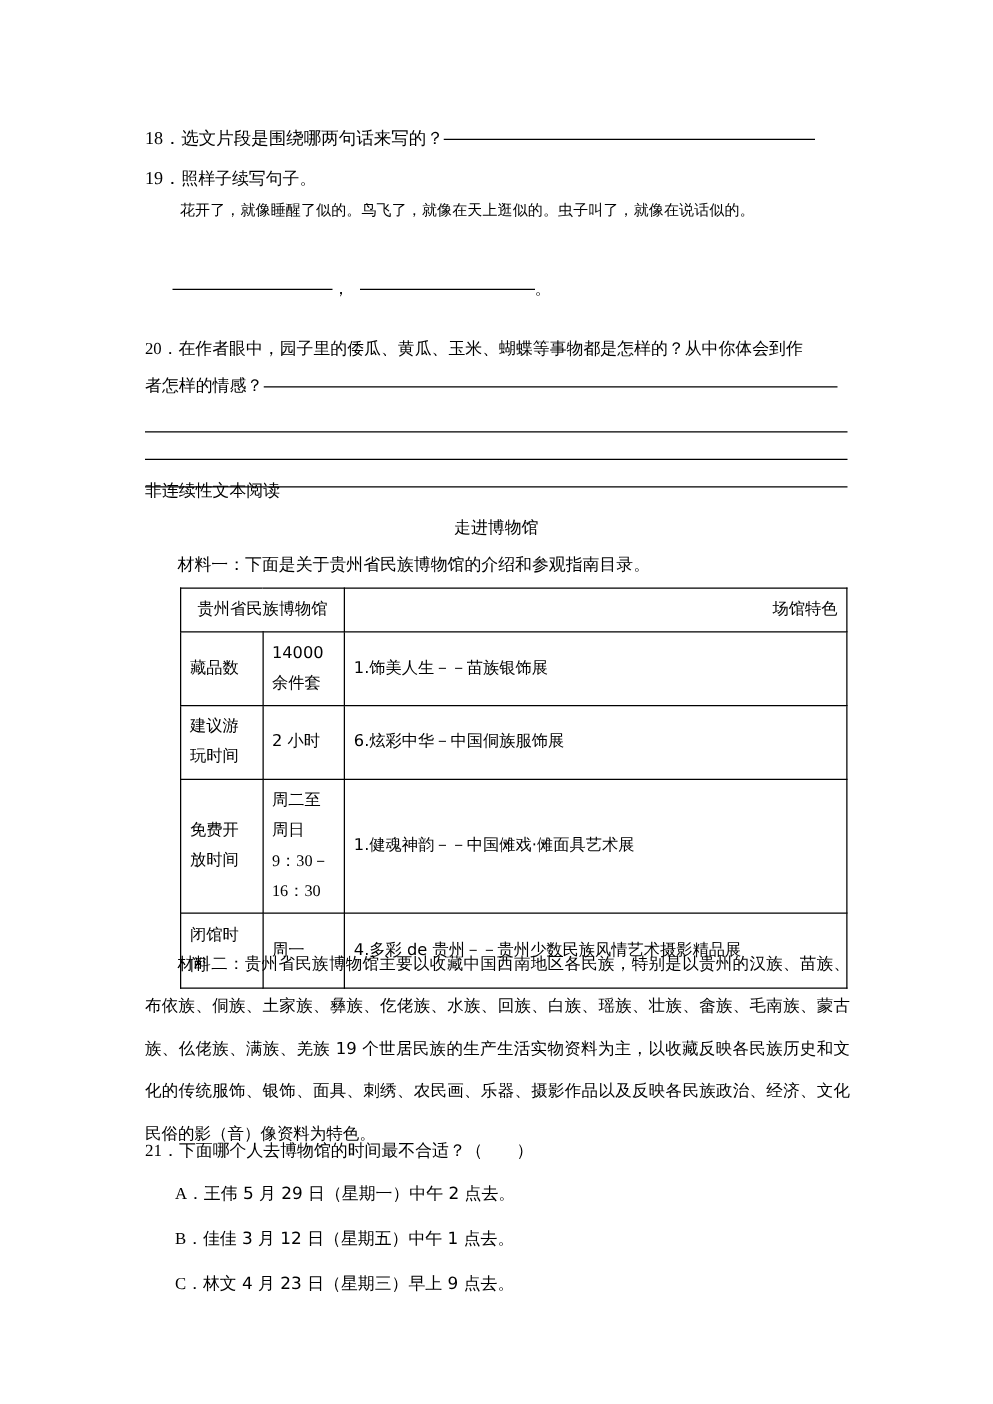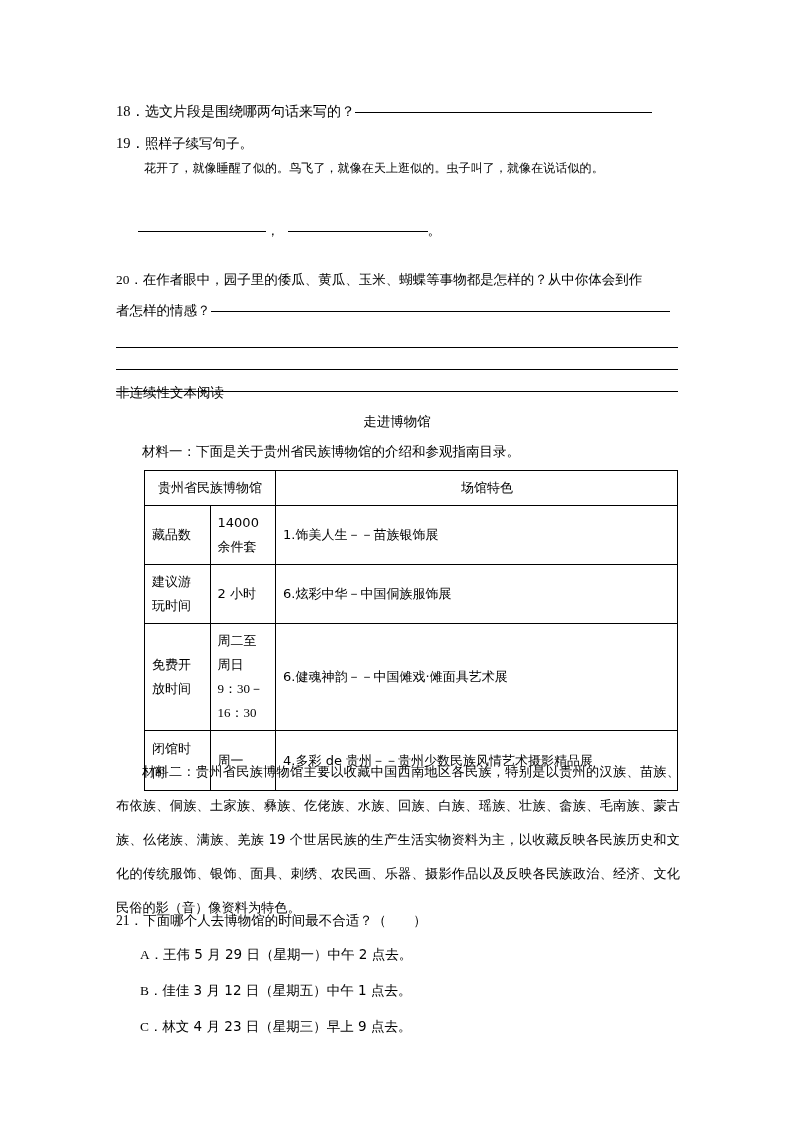--- a/index.html
+++ b/index.html
@@ -90,21 +90,21 @@
     font-weight: normal;
     text-align: left;
     vertical-align: middle;
     font-family: "DejaVu Sans", "Liberation Sans", sans-serif;
     line-height: 24px;
   }
   #info-table .col-a { width: 92px; }
   #info-table .col-b { width: 150px; }
   #info-table .col-c { width: 292px; }
   #info-table .hdr-left  { text-align: center; }
-  #info-table .hdr-right { text-align: center; padding-left: 28px; }
+  #info-table .hdr-right { text-align: right; padding-left: 28px; }
   #info-table .r-tall { height: 54px; }
   #info-table .r-tall2 { height: 66px; }
   #info-table .r-tall3 { height: 60px; }
   #info-table .mono-time { font-family: "Liberation Serif","DejaVu Serif",serif; font-size: 13px;}
 
   
   #mat2 {
     position: absolute; left: 0; top: 755px; width: 564px;
     font-size: 13.2px;
     line-height: 34px;
@@ -165,21 +165,21 @@
       <td class="col-a">建议游玩时间</td>
       <td class="col-b">2 小时</td>
       <td class="col-c">6.炫彩中华－中国侗族服饰展</td>
     </tr>
     <tr class="r-tall2">
       <td class="col-a">免费开放时间</td>
       <td class="col-b">
         <div>周二至周日</div>
         <div class="mono-time">9：30－16：30</div>
       </td>
-      <td class="col-c">6.健魂神韵－－中国傩戏·傩面具艺术展</td>
+      <td class="col-c">1.健魂神韵－－中国傩戏·傩面具艺术展</td>
     </tr>
     <tr class="r-tall3">
       <td class="col-a">闭馆时间</td>
       <td class="col-b">周一</td>
       <td class="col-c">4.多彩 de 贵州－－贵州少数民族风情艺术摄影精品展</td>
     </tr>
   </tbody>
     </table>
 
   <div id="mat2" class="cn">材料二：贵州省民族博物馆主要以收藏中国西南地区各民族，特别是以贵州的汉族、苗族、布依族、侗族、土家族、彝族、仡佬族、水族、回族、白族、瑶族、壮族、畲族、毛南族、蒙古族、仫佬族、满族、羌族 19 个世居民族的生产生活实物资料为主，以收藏反映各民族历史和文化的传统服饰、银饰、面具、刺绣、农民画、乐器、摄影作品以及反映各民族政治、经济、文化民俗的影（音）像资料为特色。</div>

